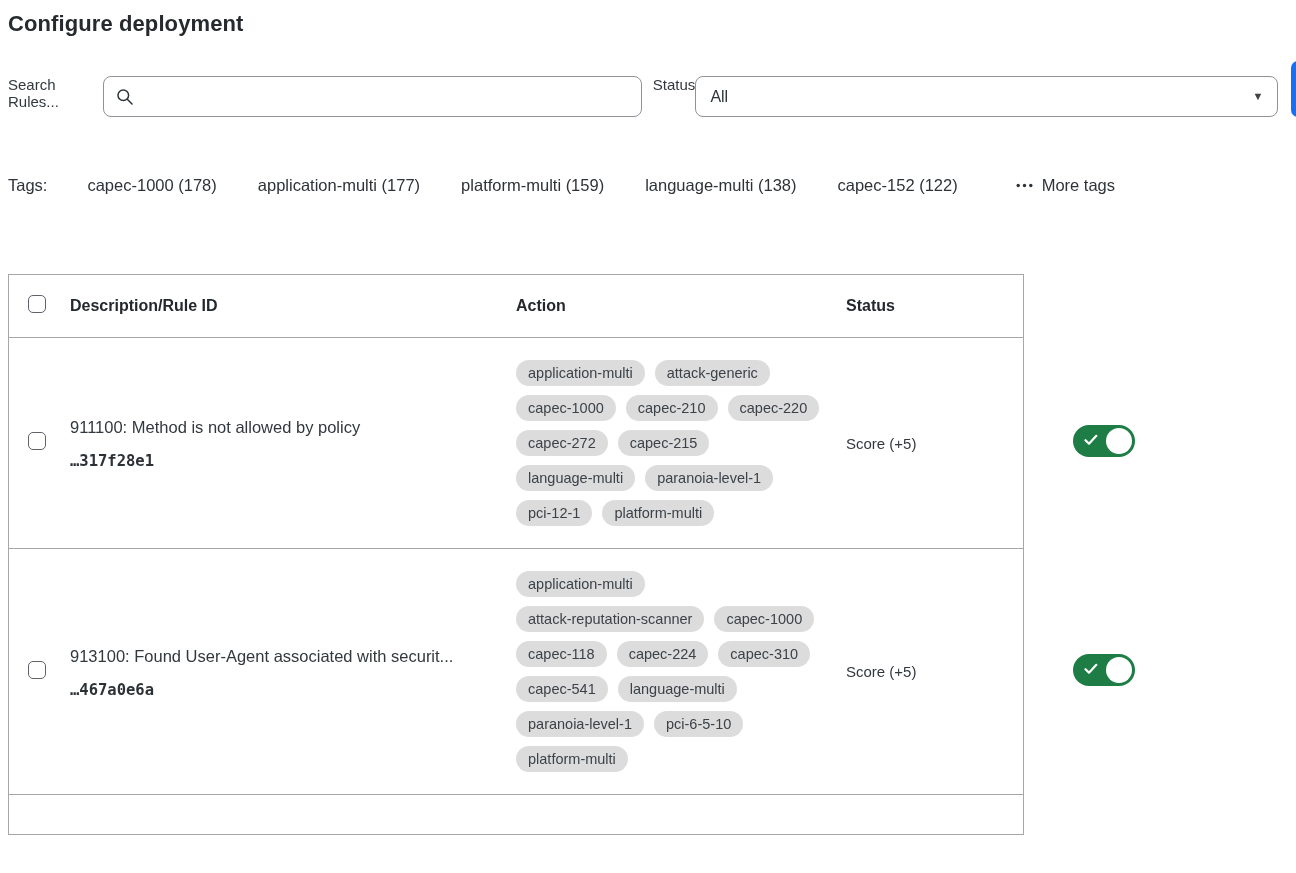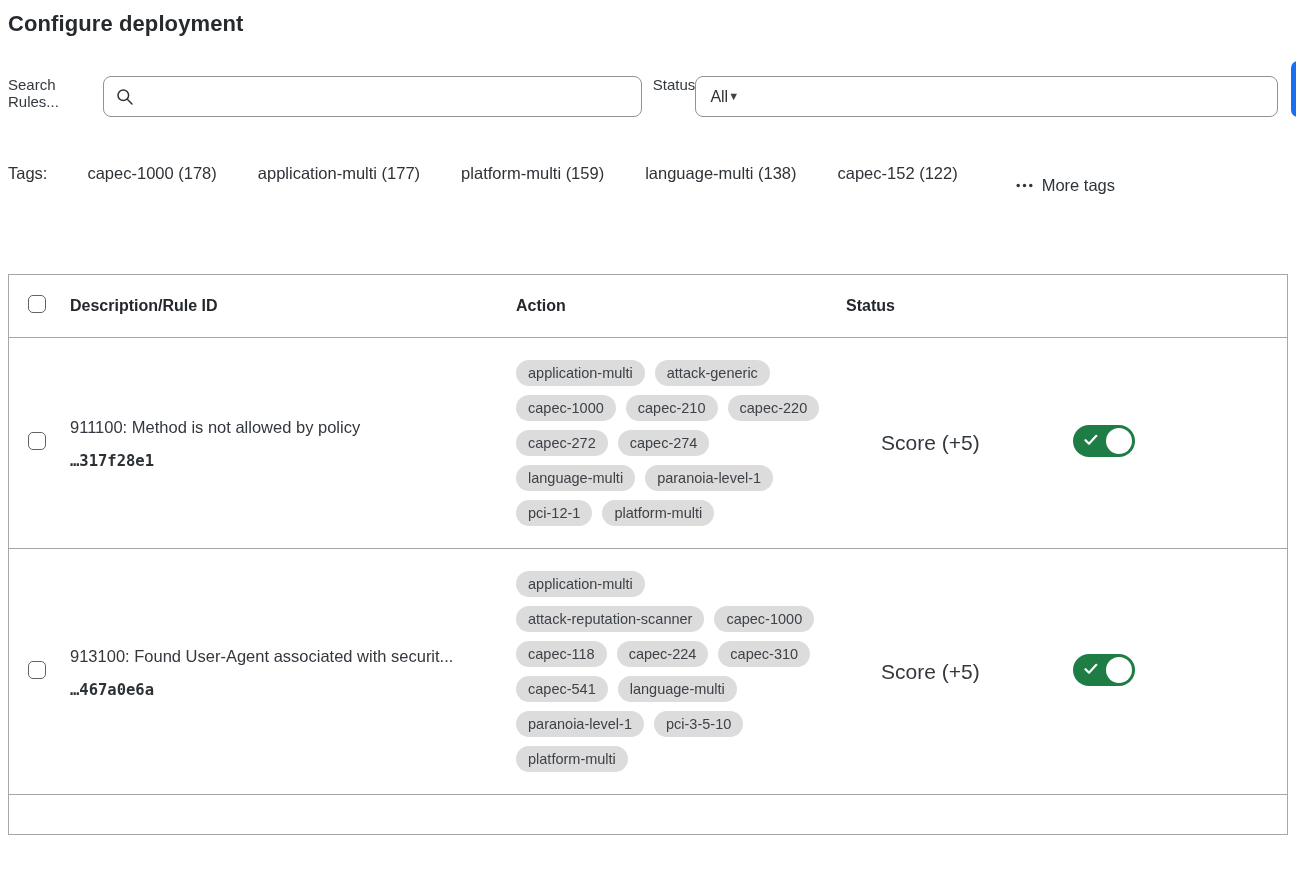--- a/index.html
+++ b/index.html
@@ -31,40 +31,40 @@
   .search-field{
     width:583px;height:41px;border:1px solid var(--input-border);border-radius:8px;
     display:flex;align-items:center;padding:0 12px;background:#fff;
   }
   .search-field input{
     border:none;outline:none;flex:1;font-size:15px;margin-left:8px;
     font-family:inherit;color:var(--text-body);background:transparent;
   }
   .status-select{
     width:583px;height:41px;border:1px solid var(--input-border);border-radius:8px;
-    display:flex;align-items:center;
+    display:flex;align-items:center;justify-content:space-between;
     padding:0 14px;font-size:16px;color:#2e3338;cursor:pointer;background:#fff;
   }
   .caret{font-size:11px;color:#3e4348;line-height:1;}
   .btn-search{
     height:56px;width:90px;border:none;border-radius:7px;
     background:var(--accent-blue);color:#bef264;font-size:15px;font-weight:700;
     font-family:inherit;cursor:pointer;margin-left:2px;
   }
   
   .tags-bar{
-    display:flex;align-items:center;margin-top:34px;font-size:16.5px;color:#2e3338;
+    display:flex;align-items:flex-end;margin-top:34px;font-size:16.5px;color:#2e3338;
   }
   .tags-bar .tags-label{margin-right:40px;}
   .tag-filter{margin-right:41px;cursor:pointer;white-space:nowrap;}
   .more-tags{display:flex;align-items:center;cursor:pointer;margin-left:17px;margin-top:25px;}
   .more-tags svg{margin-right:9px;}
   
   .rules-table{
-    margin-top:79px;width:1280px;border:1px solid var(--border-gray);
+    margin-top:79px;width:1016px;border:1px solid var(--border-gray);
     background:#fff;
   }
   .t-row{
     display:grid;
     grid-template-columns:54px 446px 330px 227px 1fr;
     align-items:center;
   }
   .t-head{height:62px;font-weight:700;font-size:16px;color:#24282d;}
   .t-body .t-row{border-top:1px solid var(--border-gray);}
   .cell{padding-left:7px;}
@@ -83,21 +83,21 @@
   .tags-cell{
     display:flex;flex-wrap:wrap;gap:9px 10px;padding:22px 10px 22px 7px;
     align-content:center;
     align-items:flex-end;
   }
   .tag-chip{
     background:var(--pill-bg);color:#3d4248;border-radius:14px;
     padding:4px 12px;font-size:14.5px;line-height:18px;white-space:nowrap;
     cursor:default;
   }
-  .action-cell{font-size:21px;color:#33383e;margin-left:35px;}
+  .action-cell{font-size:15px;color:#33383e;}
   .toggle{
     position:relative;width:62px;height:32px;border-radius:16px;
     background:var(--toggle-green);cursor:pointer;display:inline-block;
   }
   .toggle .knob{
     position:absolute;top:3px;right:3px;width:26px;height:26px;border-radius:50%;
     background:#fff;display:block;
   }
   .toggle svg.check{position:absolute;left:11px;top:9px;}
   .t-row--partial{height:40px;}
@@ -169,21 +169,21 @@
       <div class="rule-desc">911100: Method is not allowed by policy</div>
       <div class="rule-id">…317f28e1</div>
     </div>
     <div class="cell tags-cell">
             <span class="tag-chip">application-multi</span>
             <span class="tag-chip">attack-generic</span>
             <span class="tag-chip">capec-1000</span>
             <span class="tag-chip">capec-210</span>
             <span class="tag-chip">capec-220</span>
             <span class="tag-chip">capec-272</span>
-            <span class="tag-chip">capec-274</span>
+            <span class="tag-chip">capec-215</span>
             <span class="tag-chip">language-multi</span>
             <span class="tag-chip">paranoia-level-1</span>
             <span class="tag-chip">pci-12-1</span>
             <span class="tag-chip">platform-multi</span>
           </div>
     <div class="cell action-cell">Score (+5)</div>
     <div class="cell">
       <span class="toggle" role="switch" aria-checked="true">
         <svg class="check" width="14" height="12" viewBox="0 0 14 12" fill="none">
           <path d="M1.5 6.2 L5 9.7 L12.3 1.8" stroke="#ffffff" stroke-width="2.2" stroke-linecap="round" stroke-linejoin="round"></path>
@@ -204,21 +204,21 @@
     <div class="cell tags-cell">
             <span class="tag-chip">application-multi</span>
             <span class="tag-chip">attack-reputation-scanner</span>
             <span class="tag-chip">capec-1000</span>
             <span class="tag-chip">capec-118</span>
             <span class="tag-chip">capec-224</span>
             <span class="tag-chip">capec-310</span>
             <span class="tag-chip">capec-541</span>
             <span class="tag-chip">language-multi</span>
             <span class="tag-chip">paranoia-level-1</span>
-            <span class="tag-chip">pci-3-5-10</span>
+            <span class="tag-chip">pci-6-5-10</span>
             <span class="tag-chip">platform-multi</span>
           </div>
     <div class="cell action-cell">Score (+5)</div>
     <div class="cell">
       <span class="toggle" role="switch" aria-checked="true">
         <svg class="check" width="14" height="12" viewBox="0 0 14 12" fill="none">
           <path d="M1.5 6.2 L5 9.7 L12.3 1.8" stroke="#ffffff" stroke-width="2.2" stroke-linecap="round" stroke-linejoin="round"></path>
         </svg>
         <span class="knob"></span>
       </span>

